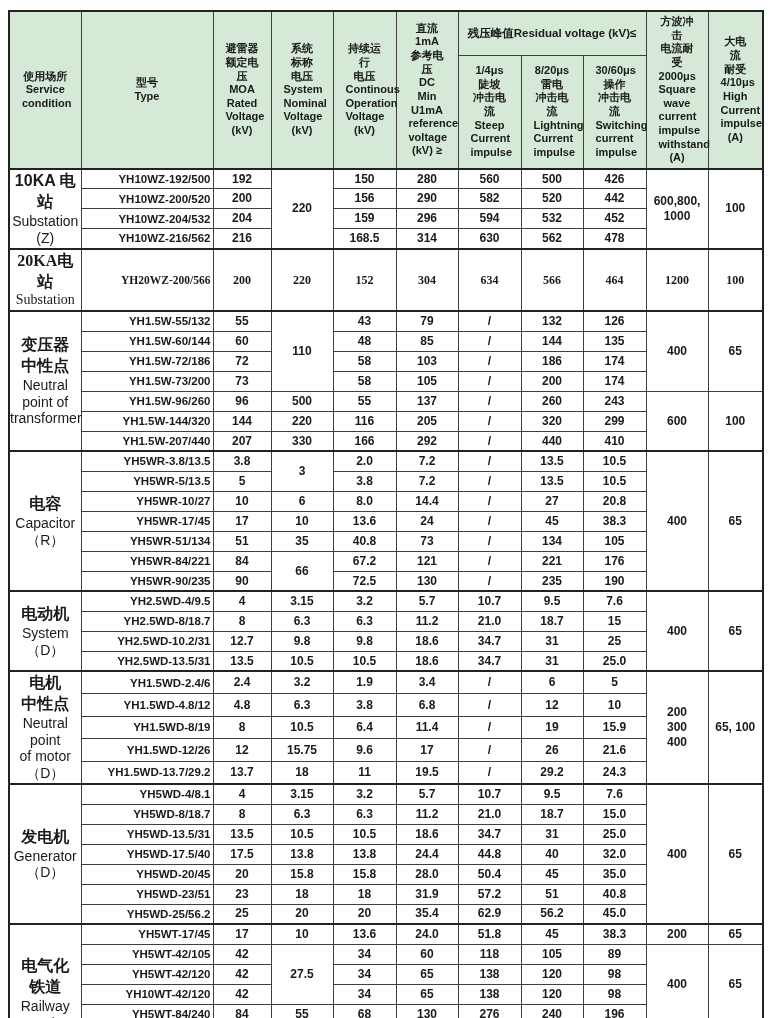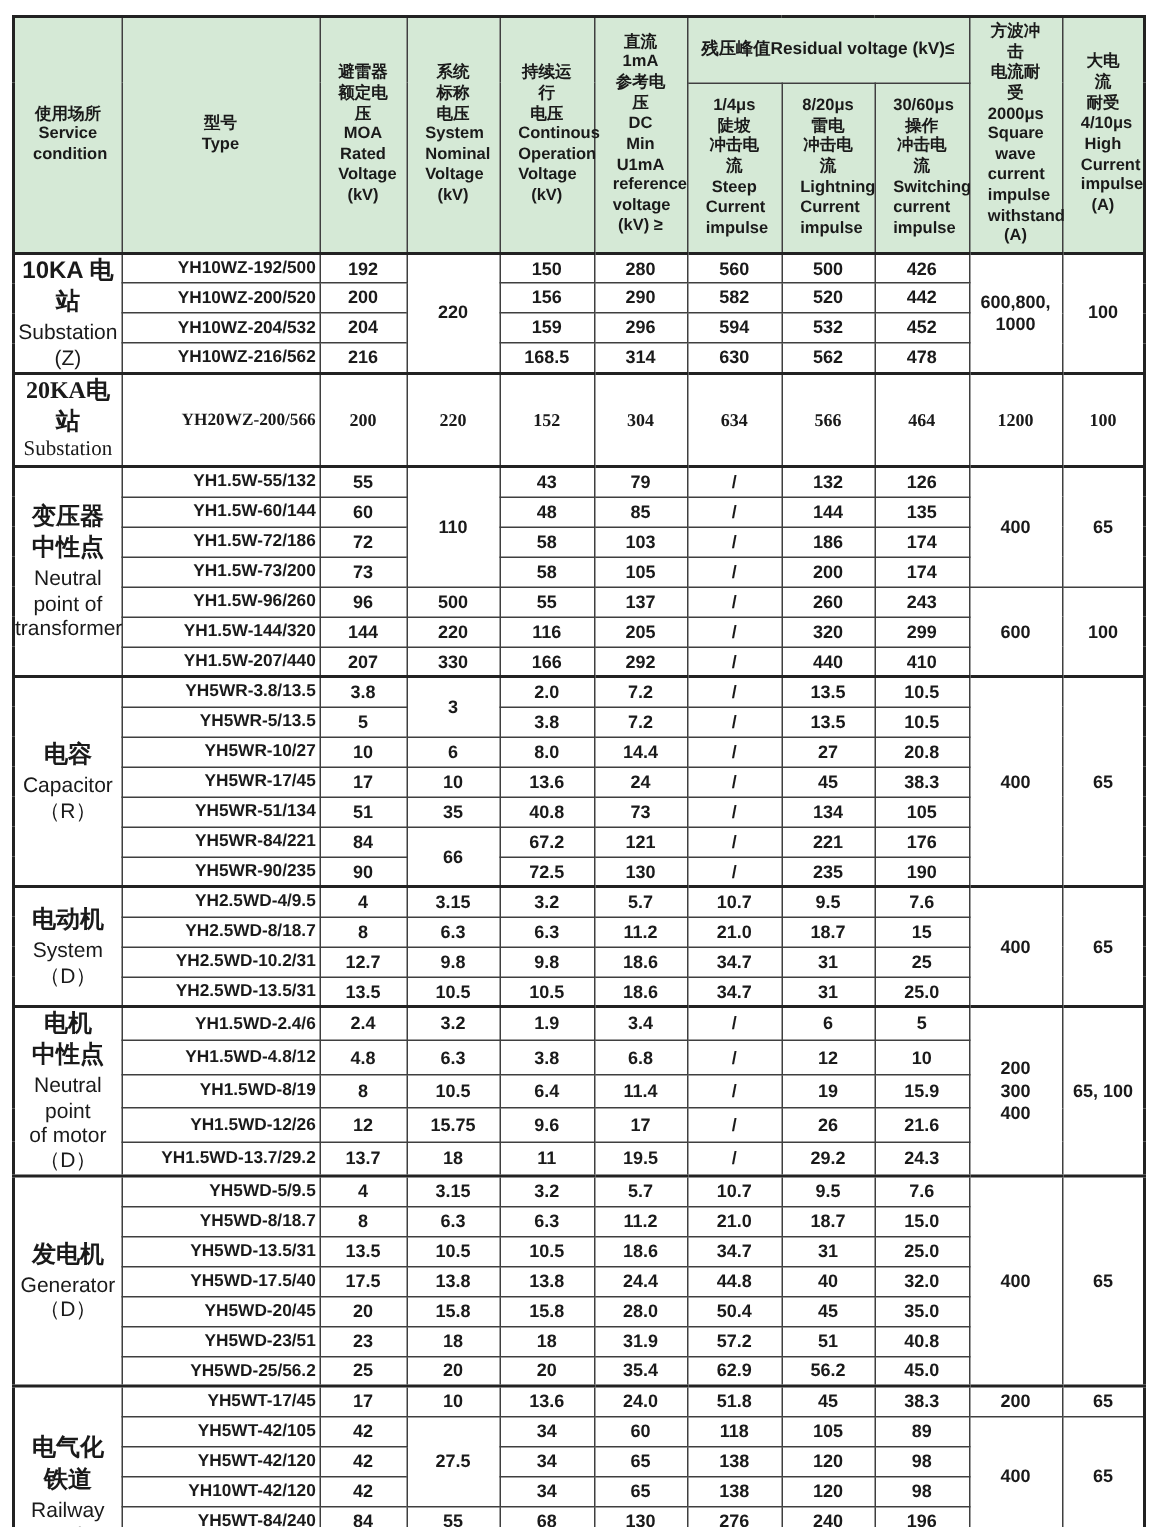--- a/index.html
+++ b/index.html
@@ -425,21 +425,21 @@
           <td class="num-cell">18</td>
           <td class="num-cell">11</td>
           <td class="num-cell">19.5</td>
           <td class="num-cell">/</td>
           <td class="num-cell">29.2</td>
           <td class="num-cell">24.3</td>
         </tr>
         <tr class="group-start">
           <td rowspan="7" class="service-cell"><div class="svc-zh">发电机</div><div class="svc-en">Generator
 （D）</div></td>
-          <td class="type-cell">YH5WD-5/9.5</td>
+          <td class="type-cell">YH5WD-4/8.1</td>
           <td class="num-cell">4</td>
           <td class="num-cell">3.15</td>
           <td class="num-cell">3.2</td>
           <td class="num-cell">5.7</td>
           <td class="num-cell">10.7</td>
           <td class="num-cell">9.5</td>
           <td class="num-cell">7.6</td>
           <td rowspan="7" class="num-cell">400</td>
           <td rowspan="7" class="num-cell">65</td>
         </tr>

